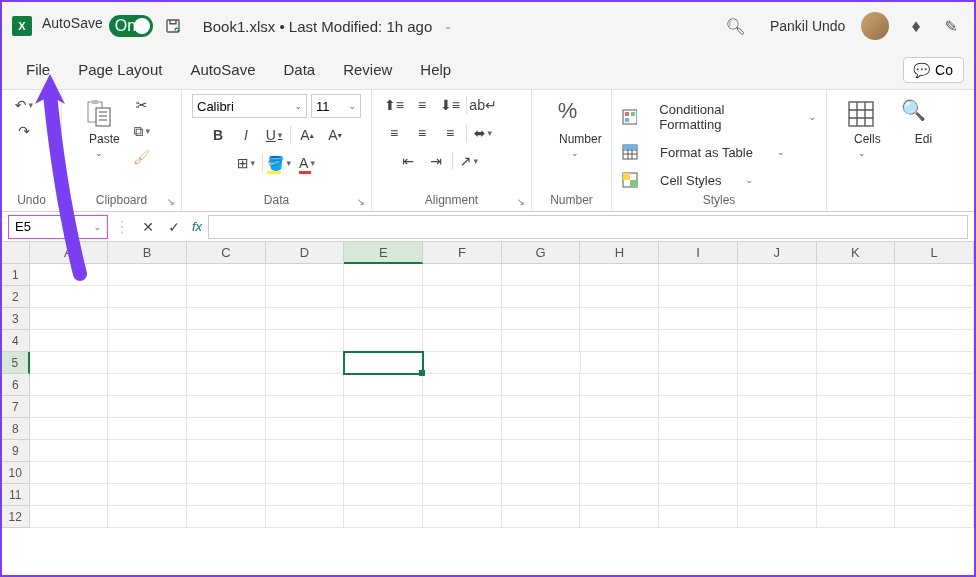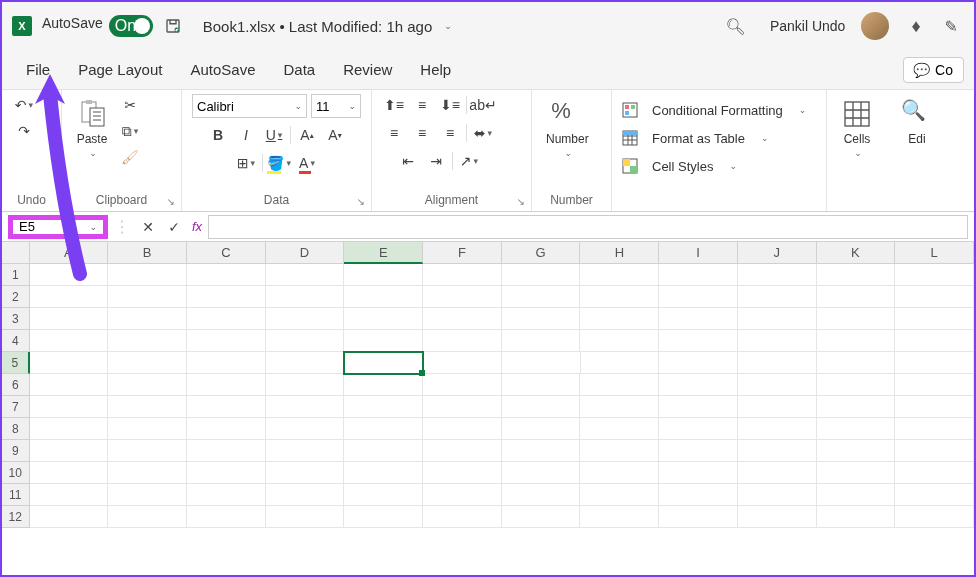--- a/index.html
+++ b/index.html
@@ -32,31 +32,31 @@
 
 .ribbon { height: 122px; background: #fff; display: flex; border-bottom: 1px solid #d0d0d0; }
 .group { border-right: 1px solid #e5e5e5; padding: 4px 10px 2px 10px; display: flex; flex-direction: column; }
 .group-body { flex: 1; display: flex; align-items: flex-start; gap: 6px; }
 .group-title { font-size: 12px; color: #666; text-align: center; padding: 2px 0; position: relative; }
 .group-title.launcher::after { content:'↘'; position:absolute; right:-4px; bottom:2px; font-size:10px; color:#888; }
 .col { display: flex; flex-direction: column; gap: 4px; align-items: center; }
 .row { display: flex; gap: 4px; align-items: center; }
 .bigbtn { display: flex; flex-direction: column; align-items: center; gap: 2px; padding: 4px; cursor: pointer; }
 .bigbtn svg, .bigbtn .ico { width: 32px; height: 32px; }
-.bigbtn-label { font-size: 12px; color: #333; }
+.bigbtn-label { font-size: 12px; color: #333; margin-left: 13px; }
 .smallbtn { width: 24px; height: 22px; display: flex; align-items: center; justify-content: center; color: #444; cursor: pointer; font-size: 14px; }
 .dropdown { border: 1px solid #ccc; height: 24px; font-size: 13px; padding: 0 4px; background:#fff; display:flex; align-items:center; justify-content:space-between; }
 .caret { font-size: 9px; color: #666; margin-left: 2px; }
-.styles-item { font-size: 13px; color: #333; padding: 2px 0; display:flex; align-items:center; gap:14px; }
+.styles-item { font-size: 13px; color: #333; padding: 2px 0; display:flex; align-items:center; gap:22px; }
 
 
 .formula-bar { height: 30px; border-bottom: 1px solid #d0d0d0; display: flex; align-items: center; padding: 2px 6px; gap: 6px; }
-.namebox { width: 100px; height: 24px; border: 5px solid #d946ef; font-size: 13px; padding: 0 6px; display:flex; align-items:center; justify-content:space-between; }
+.namebox { width: 100px; height: 24px; border: 1px solid #d946ef; font-size: 13px; padding: 0 6px; display:flex; align-items:center; justify-content:space-between; }
 .fx-btns { display:flex; gap:2px; color:#999; font-size:13px; }
-.fx-label { font-style: italic; font-size: 13px; color:#a21caf; }
+.fx-label { font-style: italic; font-size: 13px; color:#0f766e; }
 .formula-input { flex:1; height:24px; border:1px solid #ccc; padding:0 6px; font-size:13px; }
 
 
 .grid { position: relative; }
 .colhdr-row { display: flex; height: 22px; }
 .corner { width: 28px; background: #f0f0f0; border-right:1px solid #d0d0d0; border-bottom:1px solid #d0d0d0; }
 .colhdr { width: 80px; background: #f0f0f0; border-right:1px solid #d0d0d0; border-bottom:1px solid #d0d0d0; text-align:center; font-size:13px; color:#555; line-height:22px; }
 .colhdr.sel { background:#d7e8d9; border-bottom:2px solid #107c41; }
 .datarow { display: flex; height: 22px; }
 .rowhdr { width: 28px; background: #f0f0f0; border-right:1px solid #d0d0d0; border-bottom:1px solid #d0d0d0; text-align:center; font-size:12px; color:#555; line-height:22px; }
@@ -252,20 +252,21 @@
         <svg width="16" height="16">
               <rect x="1" y="1" width="14" height="14" fill="none" stroke="#555"></rect>
               <rect x="1" y="1" width="7" height="7" fill="#ffd54f"></rect>
               <rect x="8" y="8" width="7" height="7" fill="#81c784"></rect>
             </svg>
         <span>Cell Styles</span>
             <span class="caret">⌄</span>
       </div>
     </div>
       </div>
+    <div class="group-title">Styles</div>
   </div>
 
   <div class="group" style="width:60px;border-right:none">
     <div class="group-body">
       <div class="bigbtn">
         <svg width="28" height="28" viewBox="0 0 24 24">
             <rect x="3" y="3" width="18" height="18" fill="none" stroke="#555"></rect>
             <path d="M3 9h18M3 15h18M9 3v18M15 3v18" stroke="#555"></path>
           </svg>
         <span class="bigbtn-label">Cells</span>

